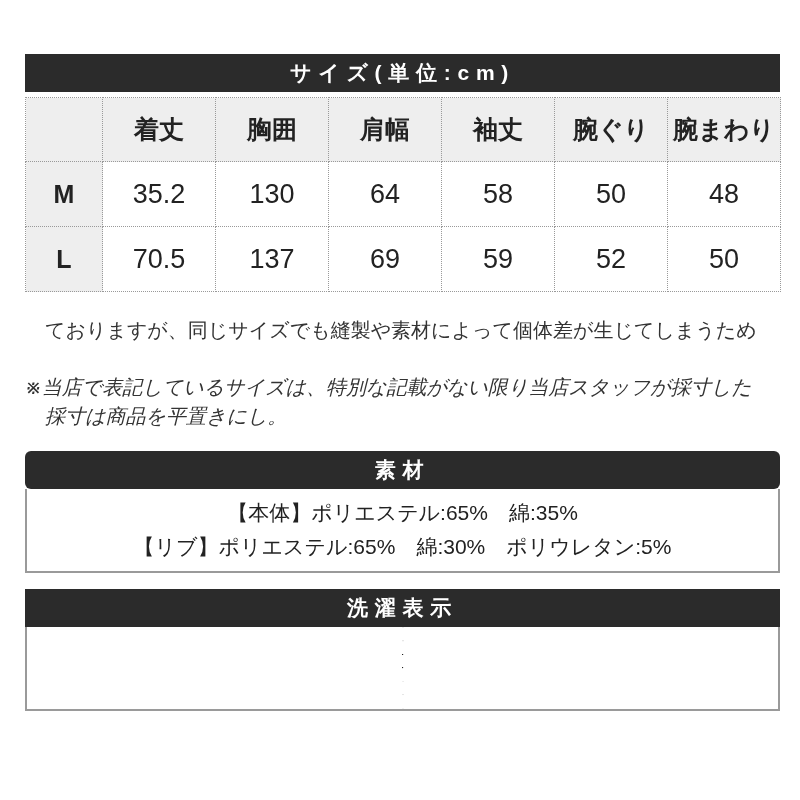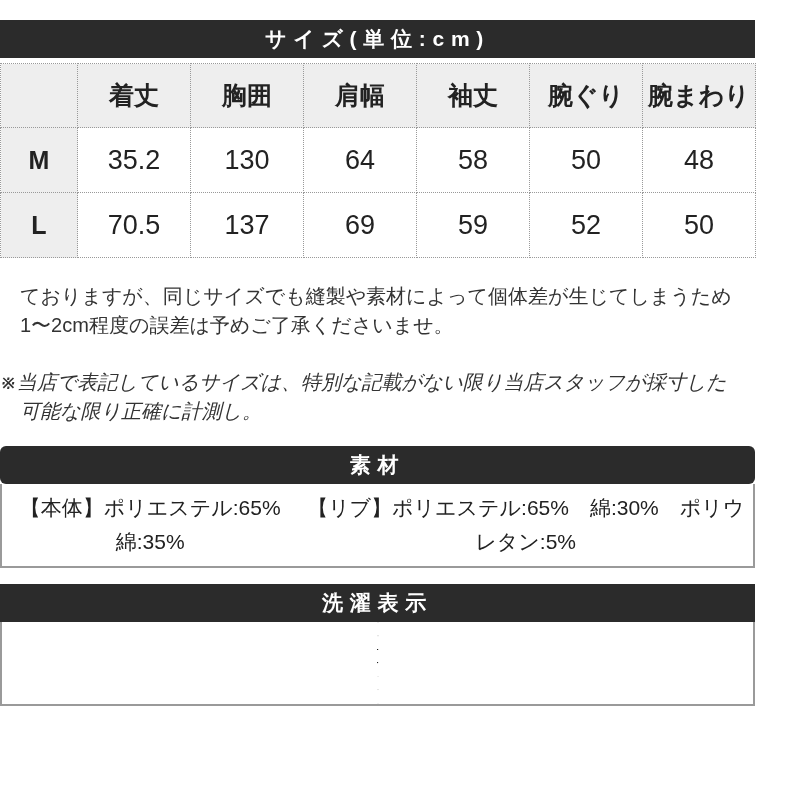--- a/index.html
+++ b/index.html
@@ -1,39 +1,39 @@
 <!DOCTYPE html>
 <html><head>
 <meta charset="utf-8">
 <style>
   html,body{margin:0;padding:0;background:#ffffff;}
   body{width:800px;height:800px;overflow:hidden;
        font-family:"Liberation Sans","DejaVu Sans",sans-serif;color:#222;}
-  .page{width:755px;padding-top:20px;}
+  .page{width:755px;margin-left:25px;padding-top:54px;}
 
   .bar{background:#2b2b2b;color:#ffffff;height:38px;line-height:38px;
        text-align:center;font-size:21px;font-weight:bold;letter-spacing:0.32em;}
 
   table.size-table{border-collapse:collapse;width:755px;table-layout:fixed;
                    margin-top:5px;}
   table.size-table th,table.size-table td{border:1px dotted #999;text-align:center;
                    vertical-align:middle;padding:0;}
   table.size-table th{background:#eeeeee;font-weight:bold;font-size:25px;}
   table.size-table tr.hdr{height:64px;}
   table.size-table tr.datarow{height:65px;}
   table.size-table th.rowlabel{font-size:25px;}
   table.size-table td{background:#ffffff;font-size:27px;font-weight:normal;color:#222;}
 
   .note{margin-top:24px;font-size:20px;line-height:29px;color:#333;}
   .note + .note{margin-top:28px;font-style:italic;}
   .note-line.cont{padding-left:20px;}
 
   .bar.material{margin-top:20px;border-radius:6px;}
   .box{border:2px solid #9a9a9a;border-top:none;width:751px;height:82px;
-       display:flex;flex-direction:row;justify-content:center;align-items:center;}
+       display:flex;flex-direction:column;justify-content:center;align-items:center;}
   .material-box{font-size:21px;line-height:34px;text-align:center;color:#222;}
 
   .bar.care{margin-top:16px;}
   .care-box{flex-direction:column;gap:12px;}
   .care-box svg{display:block;width:54px;height:66px;}
   .care-box .s{fill:none;stroke:#161616;}
   .care-box text{fill:#161616;stroke:none;font-family:"Liberation Sans","DejaVu Sans",sans-serif;}
 </style>
 </head>
 <body>
@@ -80,26 +80,25 @@
         <td>69</td>
         <td>59</td>
         <td>52</td>
         <td>50</td>
       </tr>
     </tbody>
   </table>
 
   <div class="note">
     <div class="note-line cont">ておりますが、同じサイズでも縫製や素材によって個体差が生じてしまうため</div>
-    <div class="note-line cont">1〜2cm程度の誤差は予めご了承くださいませ。</div>
   </div>
 
   <div class="note">
     <div class="note-line">※当店で表記しているサイズは、特別な記載がない限り当店スタッフが採寸した</div>
-    <div class="note-line cont">可能な限り正確に計測し。</div>
+    <div class="note-line cont">採寸は商品を平置きにし。</div>
   </div>
 
   <div class="bar material">
     <span>素材</span>
   </div>
   <div class="box material-box">
     <div>【本体】ポリエステル:65%　綿:35%</div>
     <div>【リブ】ポリエステル:65%　綿:30%　ポリウレタン:5%</div>
   </div>
 

